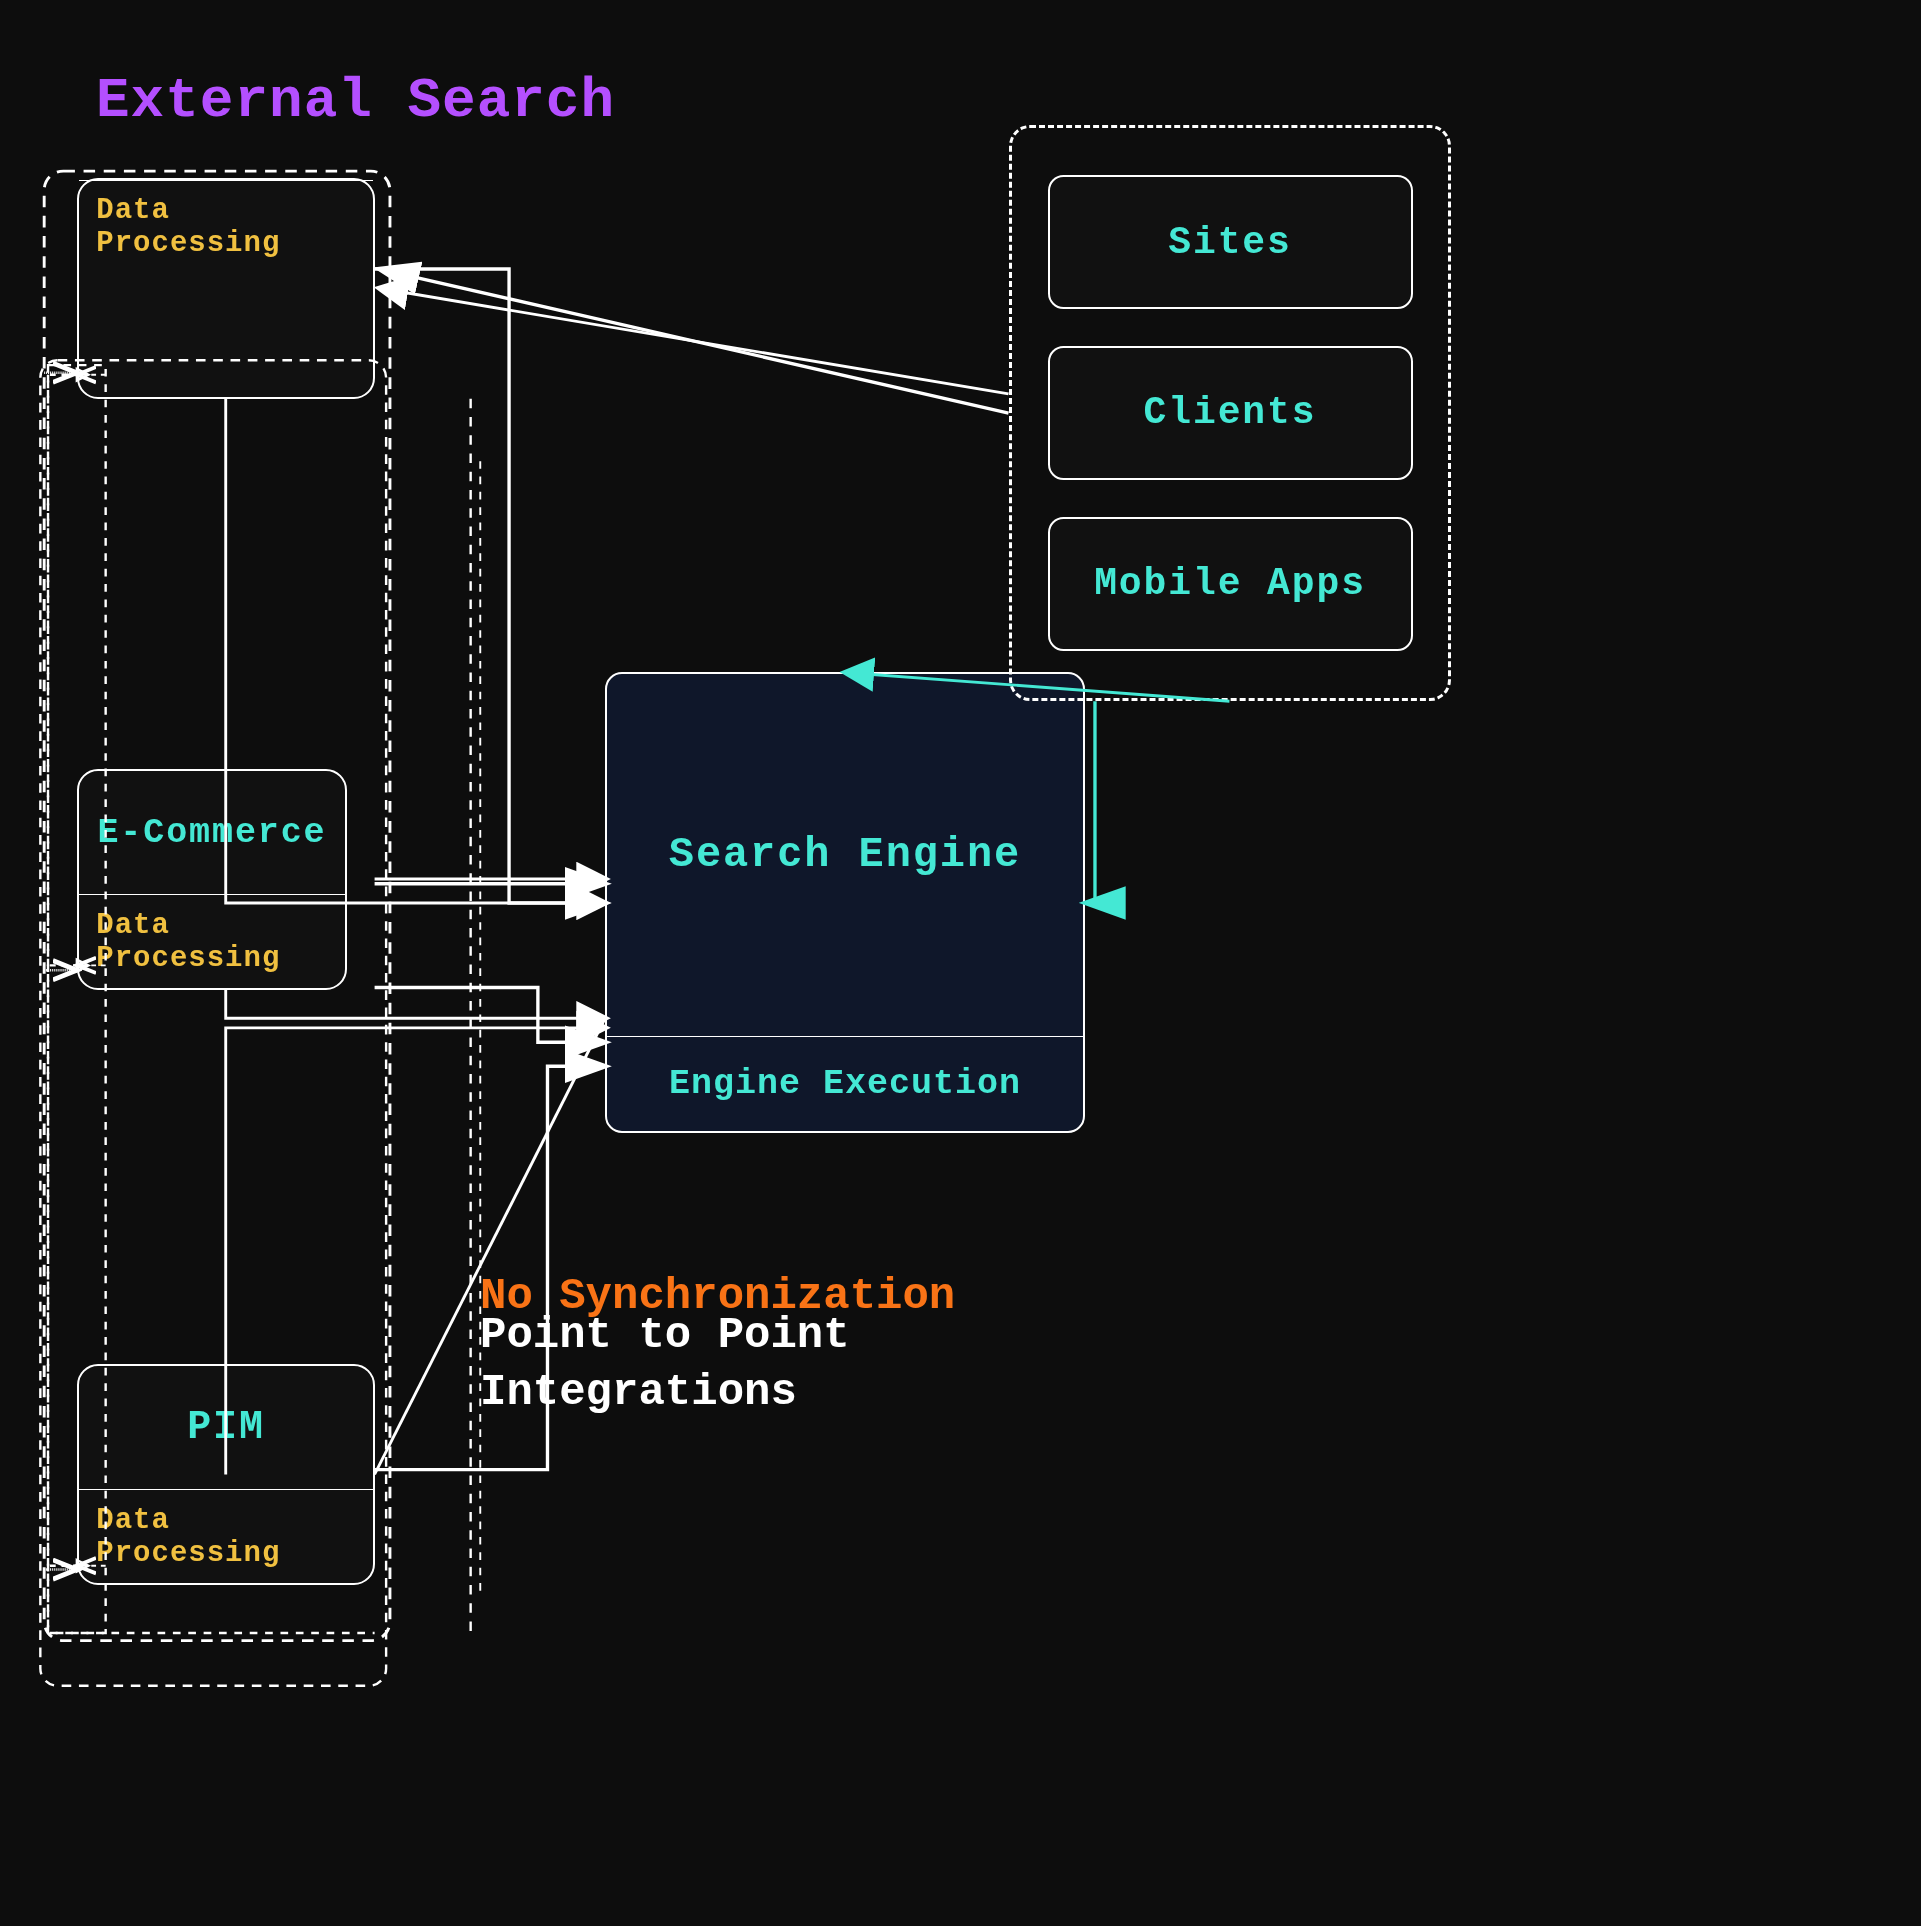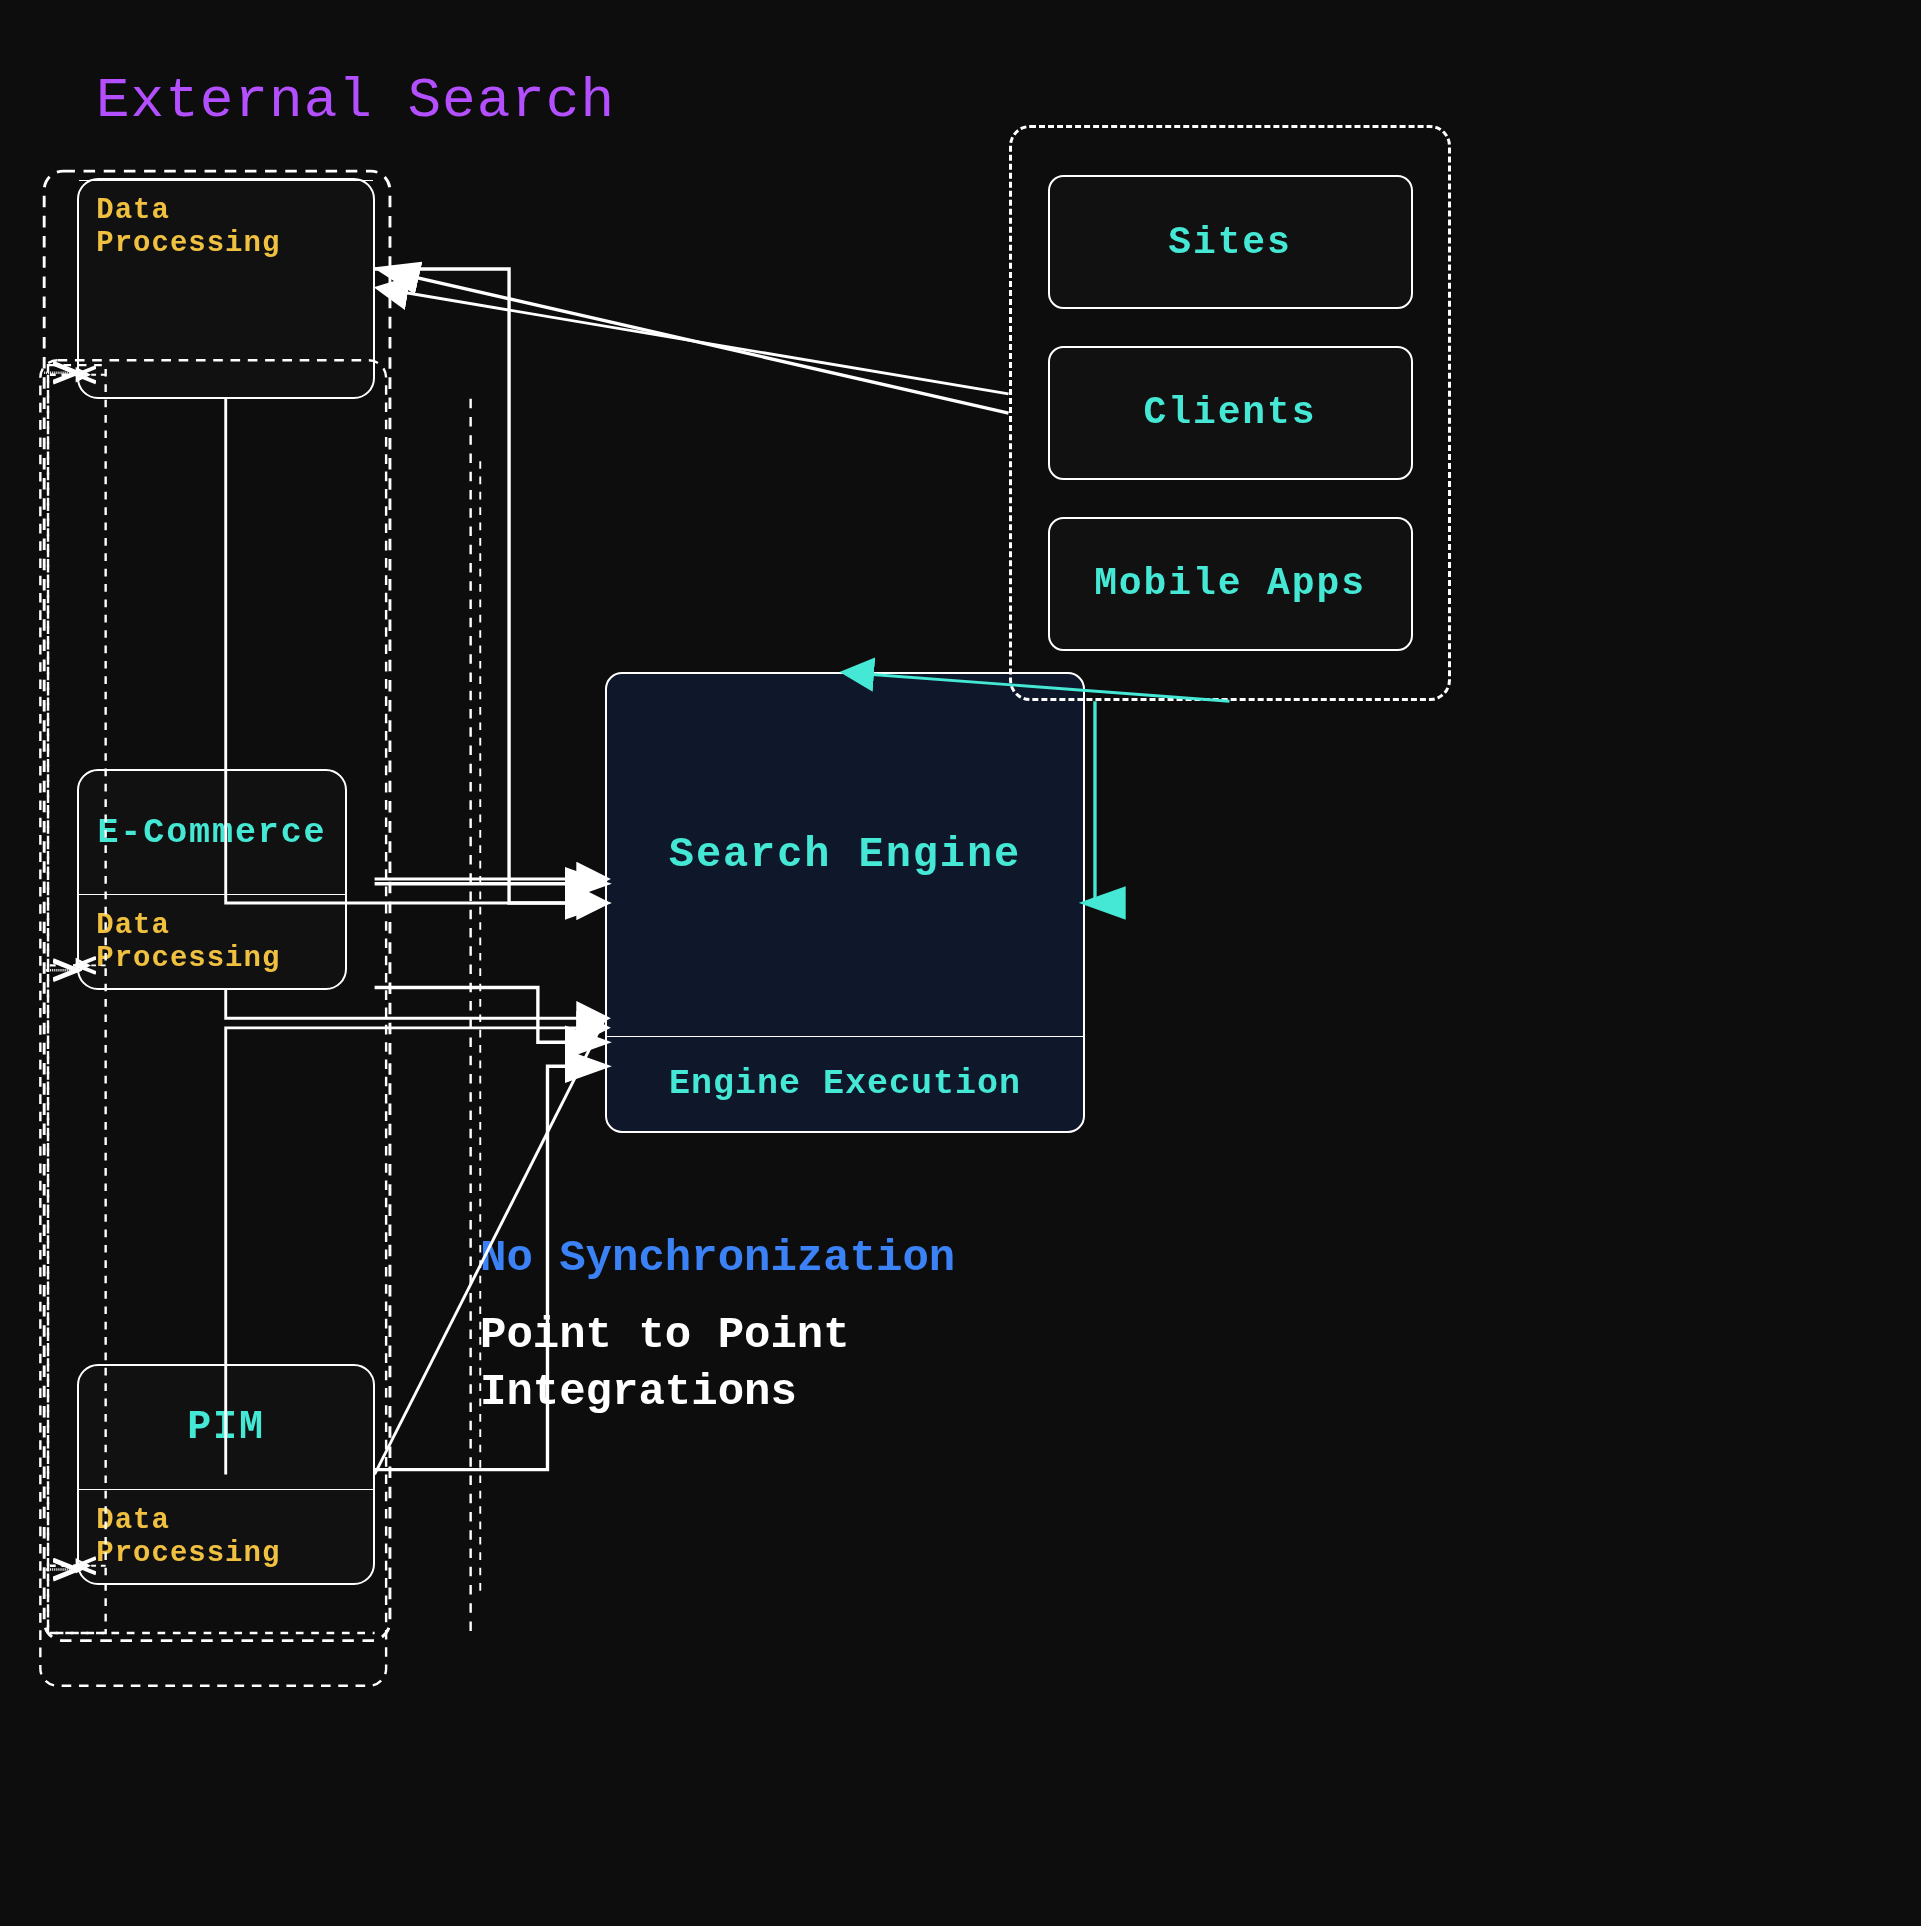--- a/index.html
+++ b/index.html
@@ -19,21 +19,21 @@
       left: 0;
       width: 1921px;
       height: 1926px;
     }
 
     .title {
       position: absolute;
       top: 69px;
       left: 96px;
       font-size: 56px;
-      font-weight: 400;
+      font-weight: 700;
       color: #b44fff;
       font-family: 'Courier New', monospace;
       letter-spacing: 1px;
     }
 
     
     .box-dxp {
       position: absolute;
       top: 178px;
       left: 77px;
@@ -208,25 +208,25 @@
       font-size: 38px;
       font-weight: 900;
       color: #44e8d4;
       font-family: 'Courier New', monospace;
       letter-spacing: 1.9px;
     }
 
     
     .no-sync-text {
       position: absolute;
-      top: 1233px;
+      top: 1271px;
       left: 480px;
       font-size: 44px;
       font-weight: 900;
-      color: #3b82f6;
+      color: #f97316;
       font-family: 'Courier New', monospace;
     }
 
     
     .point-text {
       position: absolute;
       top: 1307px;
       left: 480px;
       font-size: 44px;
       font-weight: 900;

